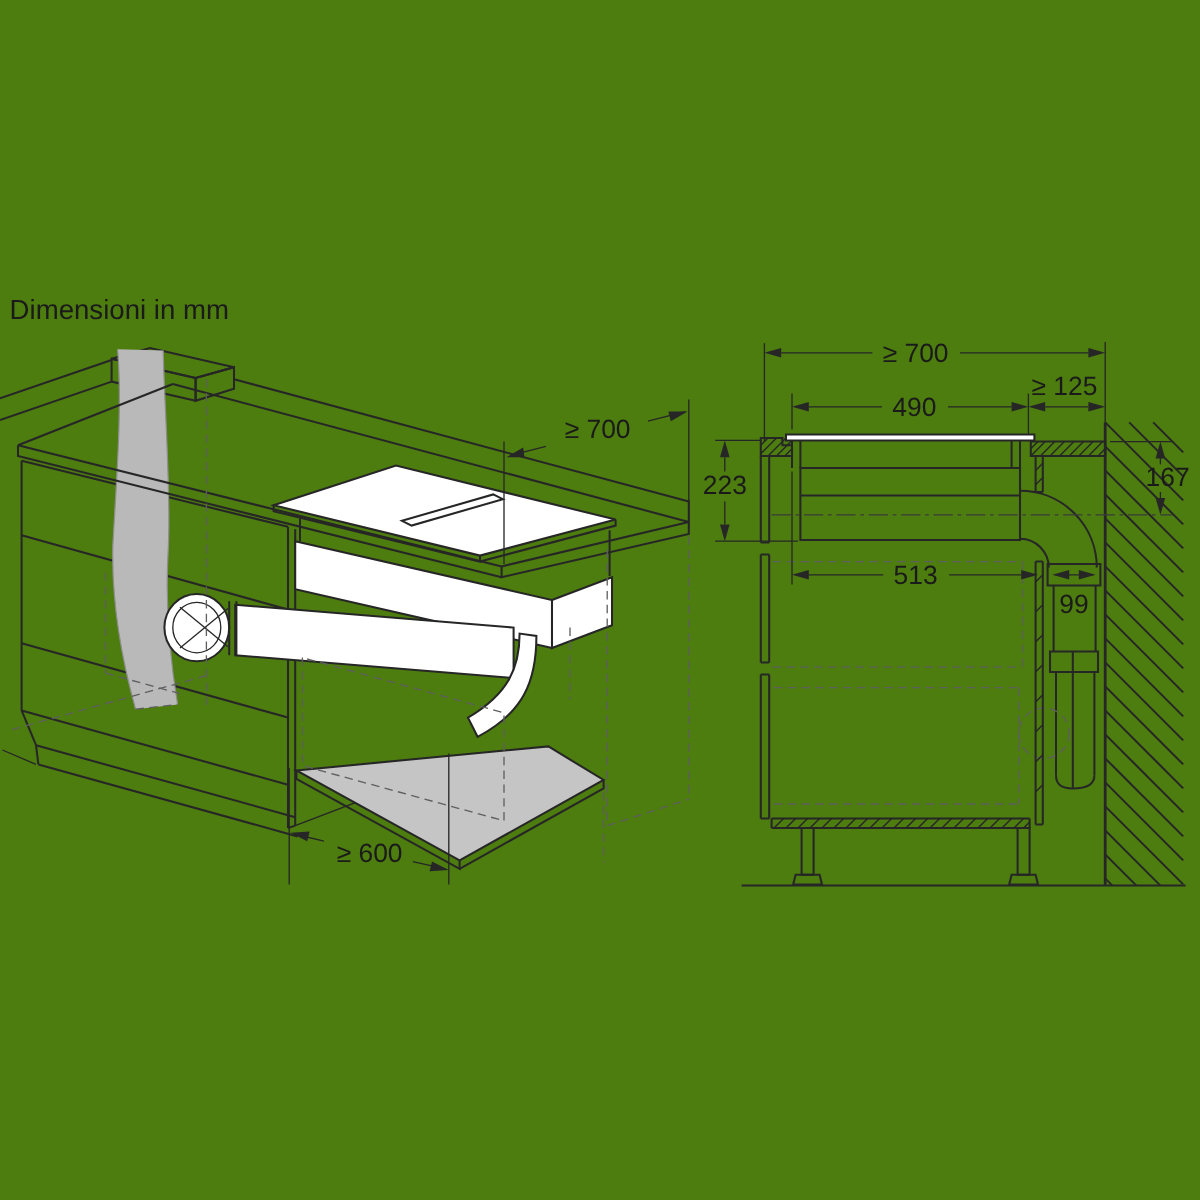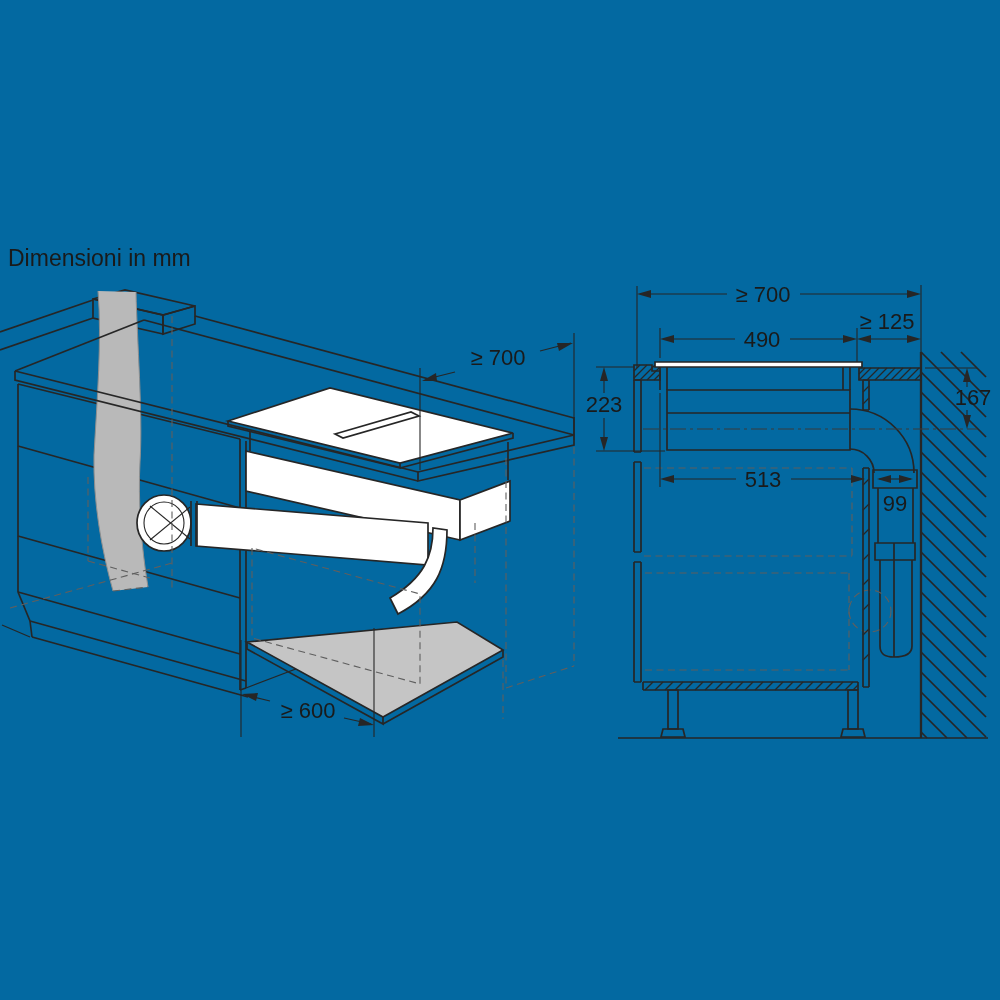--- a/index.html
+++ b/index.html
@@ -1,16 +1,16 @@
 <!DOCTYPE html>
 <html><head>
 <meta charset="utf-8">
 <style>
   html,body{margin:0;padding:0;background:#ffffff;width:1000px;height:1000px;overflow:hidden;}
-  .page{position:relative;width:1000px;height:1000px;background:#0369a1;font-family:"Liberation Sans",sans-serif;text-align:right;}
+  .page{position:relative;width:1000px;height:1000px;background:#4d7c0f;font-family:"Liberation Sans",sans-serif;text-align:right;}
   svg{position:absolute;left:0;top:0;}
   .o{fill:none;stroke:#262626;stroke-width:1.7;}
   .o2{fill:none;stroke:#262626;stroke-width:2.3;}
   .t{fill:none;stroke:#262626;stroke-width:1.1;}
   .h{fill:none;stroke:#262626;stroke-width:1.7;}
   .hc{fill:none;stroke:#262626;stroke-width:1.2;}
   .d{fill:none;stroke:#5f5f5f;stroke-width:1.1;stroke-dasharray:7 4.5;}
   .dd{fill:none;stroke:#3a3a3a;stroke-width:1.1;stroke-dasharray:16 4 3 4;}
   .arr{fill:#262626;stroke:none;}
   .w{fill:#ffffff;stroke:#262626;stroke-width:1.7;}

